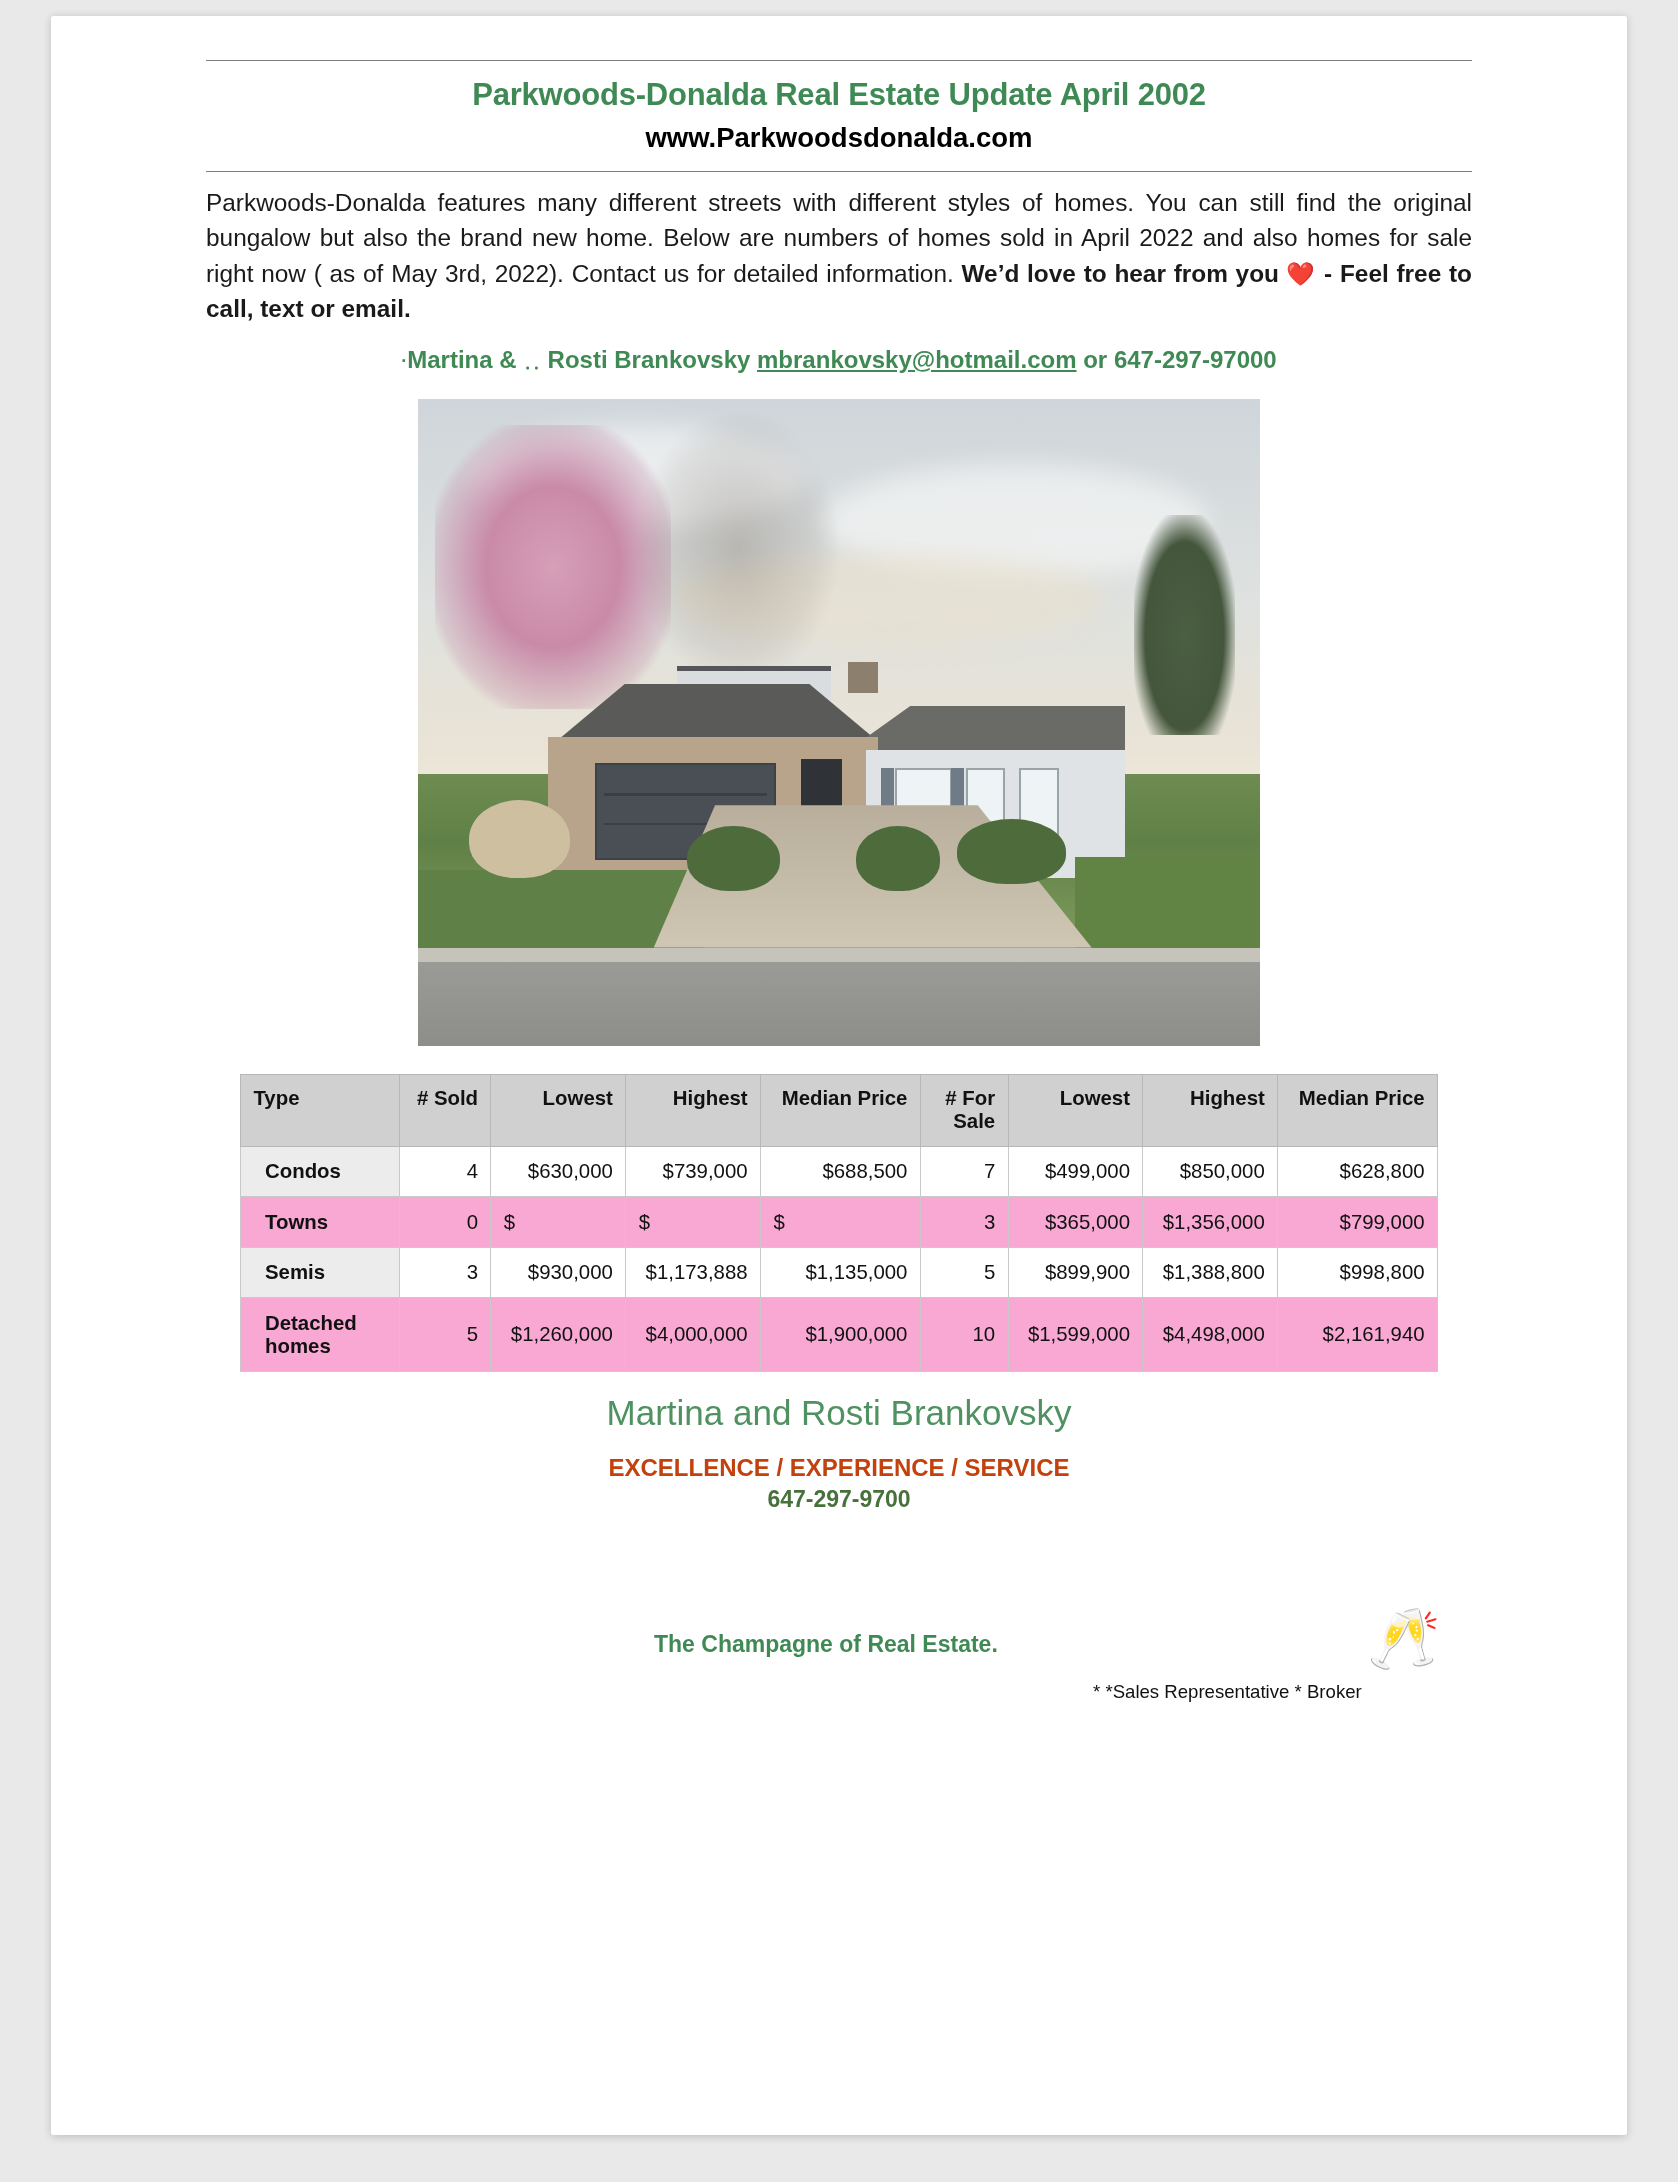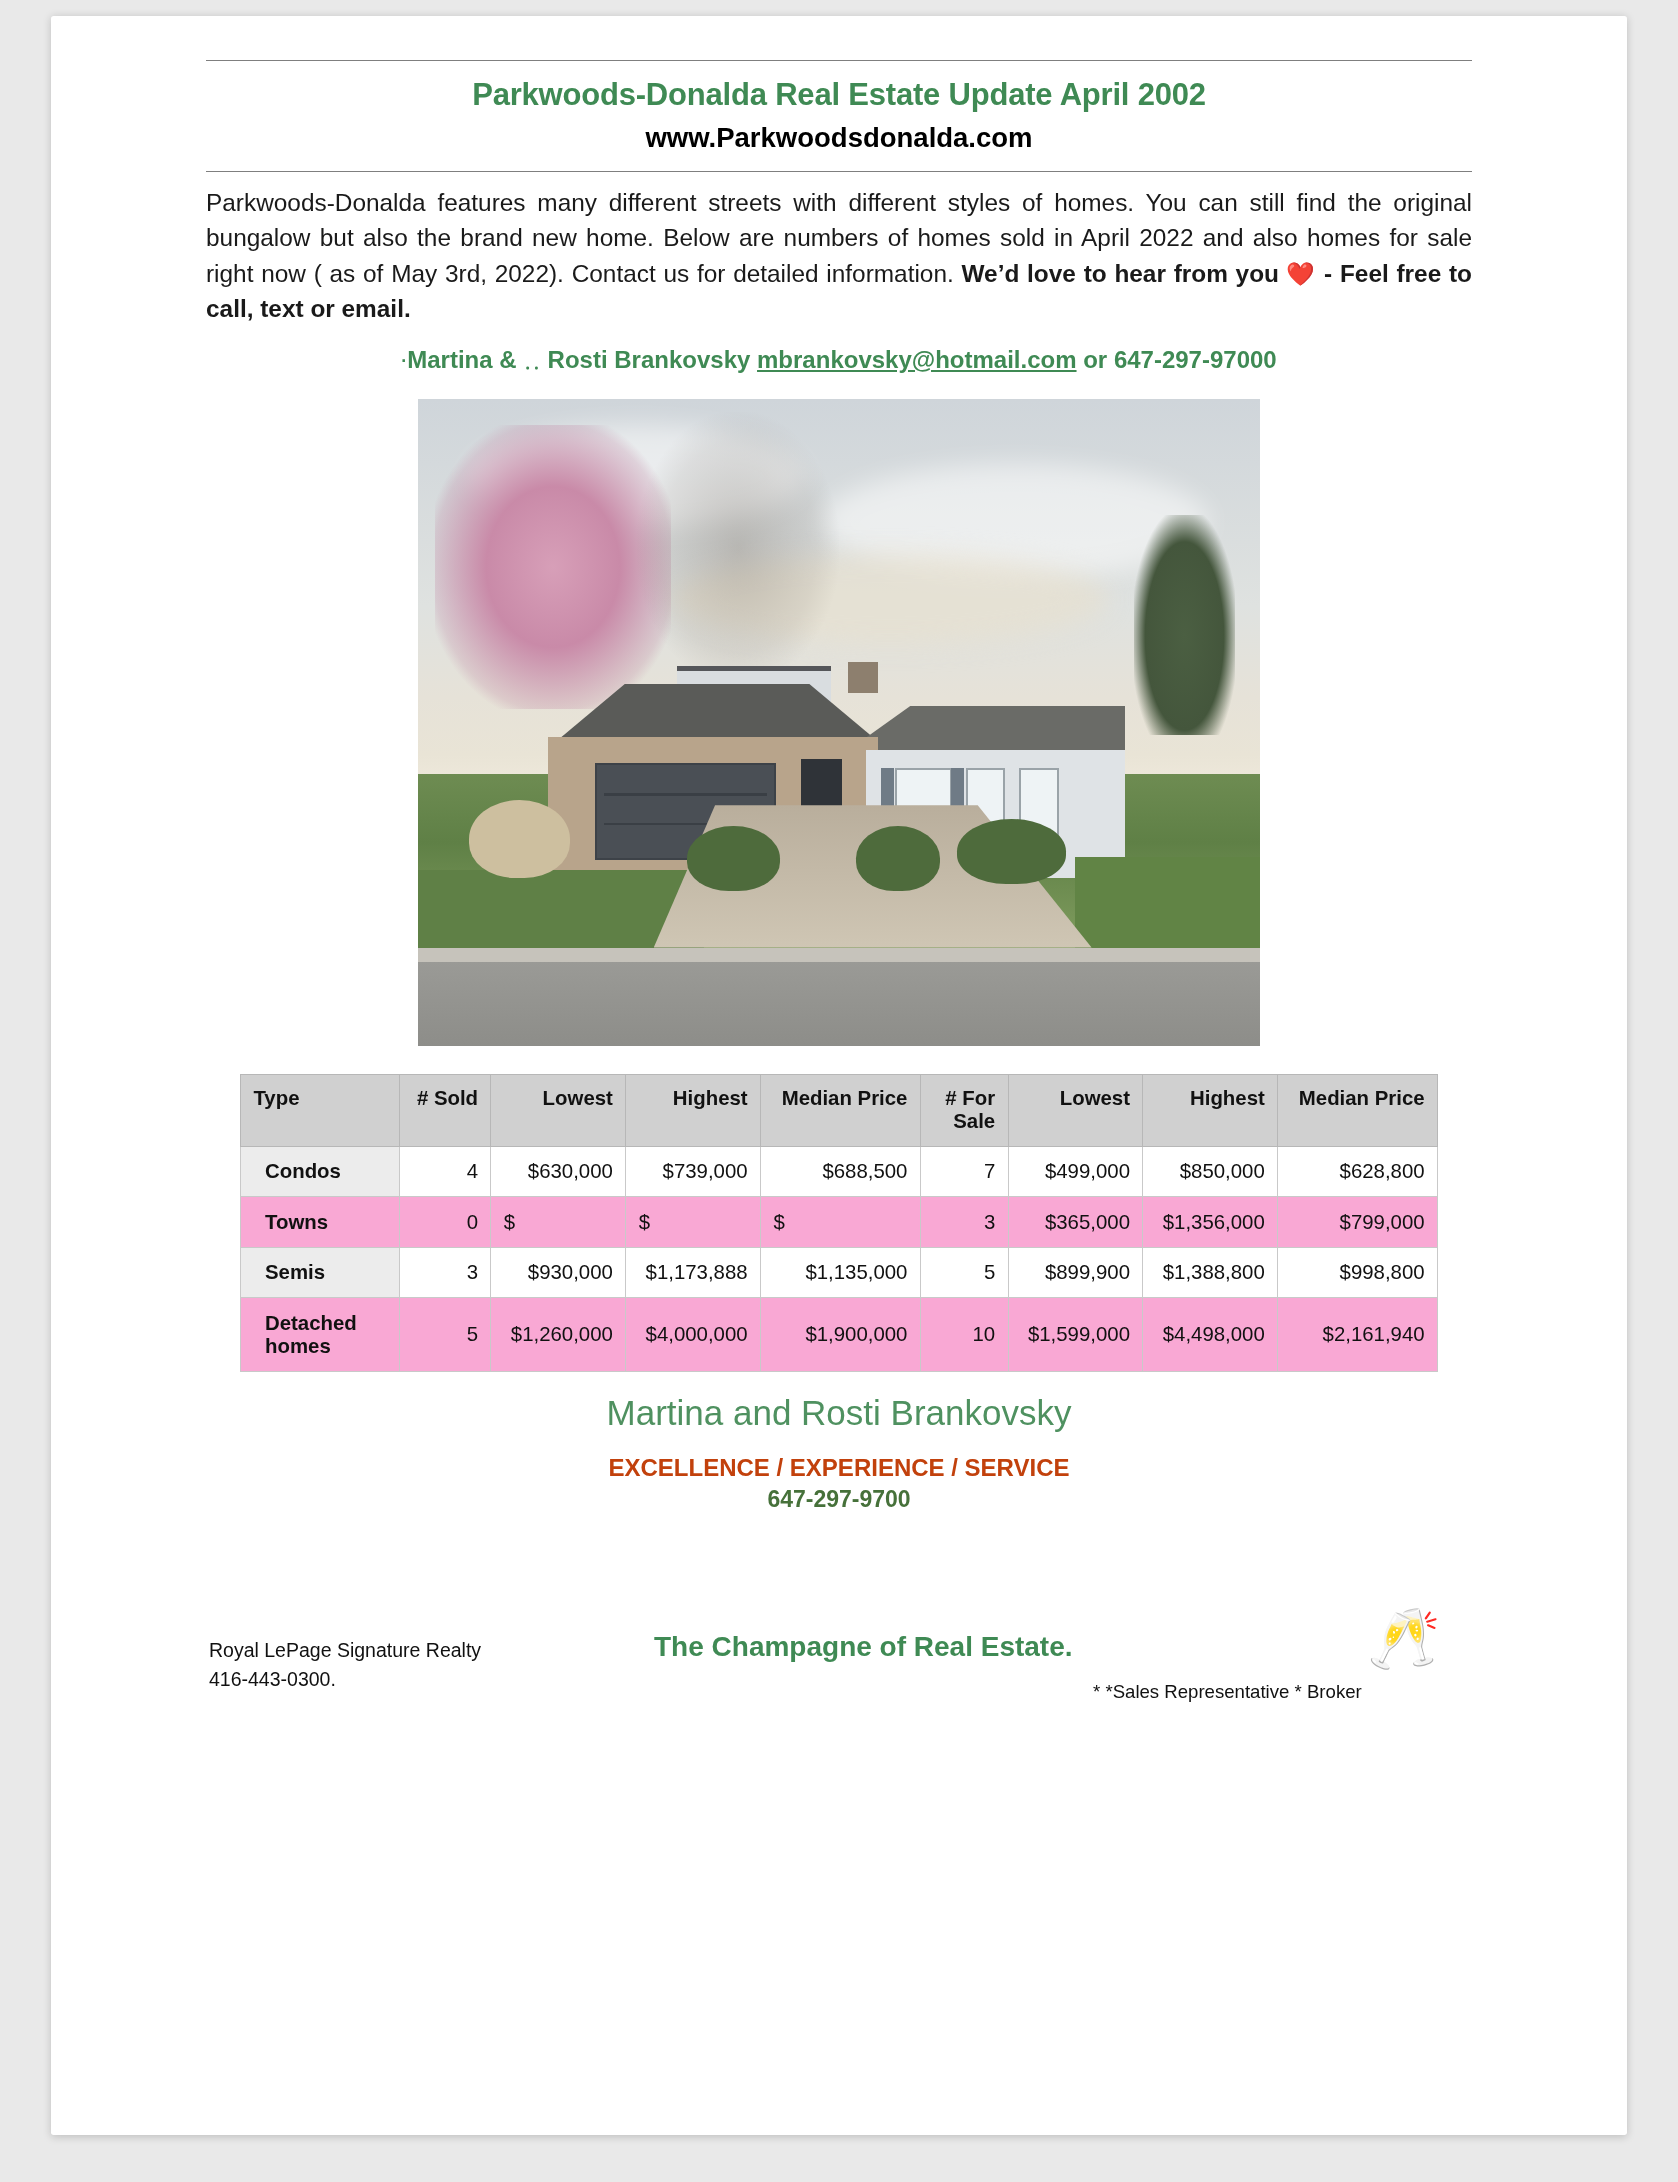--- a/index.html
+++ b/index.html
@@ -300,21 +300,21 @@
     left: 158px;
     top: 17.7px;
     font-size: 19.5px;
     color: #111;
     line-height: 1.5;
   }
   .footer-center {
     position: absolute;
     left: 603px;
     top: 12.4px;
-    font-size: 28px;
+    font-size: 23px;
     font-weight: bold;
     color: #3f8a54;
   }
   .footer-right {
     position: absolute;
     left: 1042px;
     top: 62px;
     font-size: 18.6px;
     color: #111;
   }
@@ -451,22 +451,18 @@
       </tbody>
     </table>
 
     <div class="sig-name">Martina and Rosti Brankovsky</div>
     <div class="sig-tag">EXCELLENCE / EXPERIENCE / SERVICE</div>
     <div class="sig-phone">647-297-9700</div>
 
   </div>
 
   <div class="footer">
-    <div class="footer-left">
-      <div>Royal LePage Signature Realty</div>
-      <div>416-443-0300.</div>
-    </div>
     <div class="footer-center">The Champagne of Real Estate.</div>
     <div class="footer-right">* *Sales Representative  * Broker</div>
     <div class="glasses">🥂</div>
   </div>
 </div>
 
 
 </body></html>

